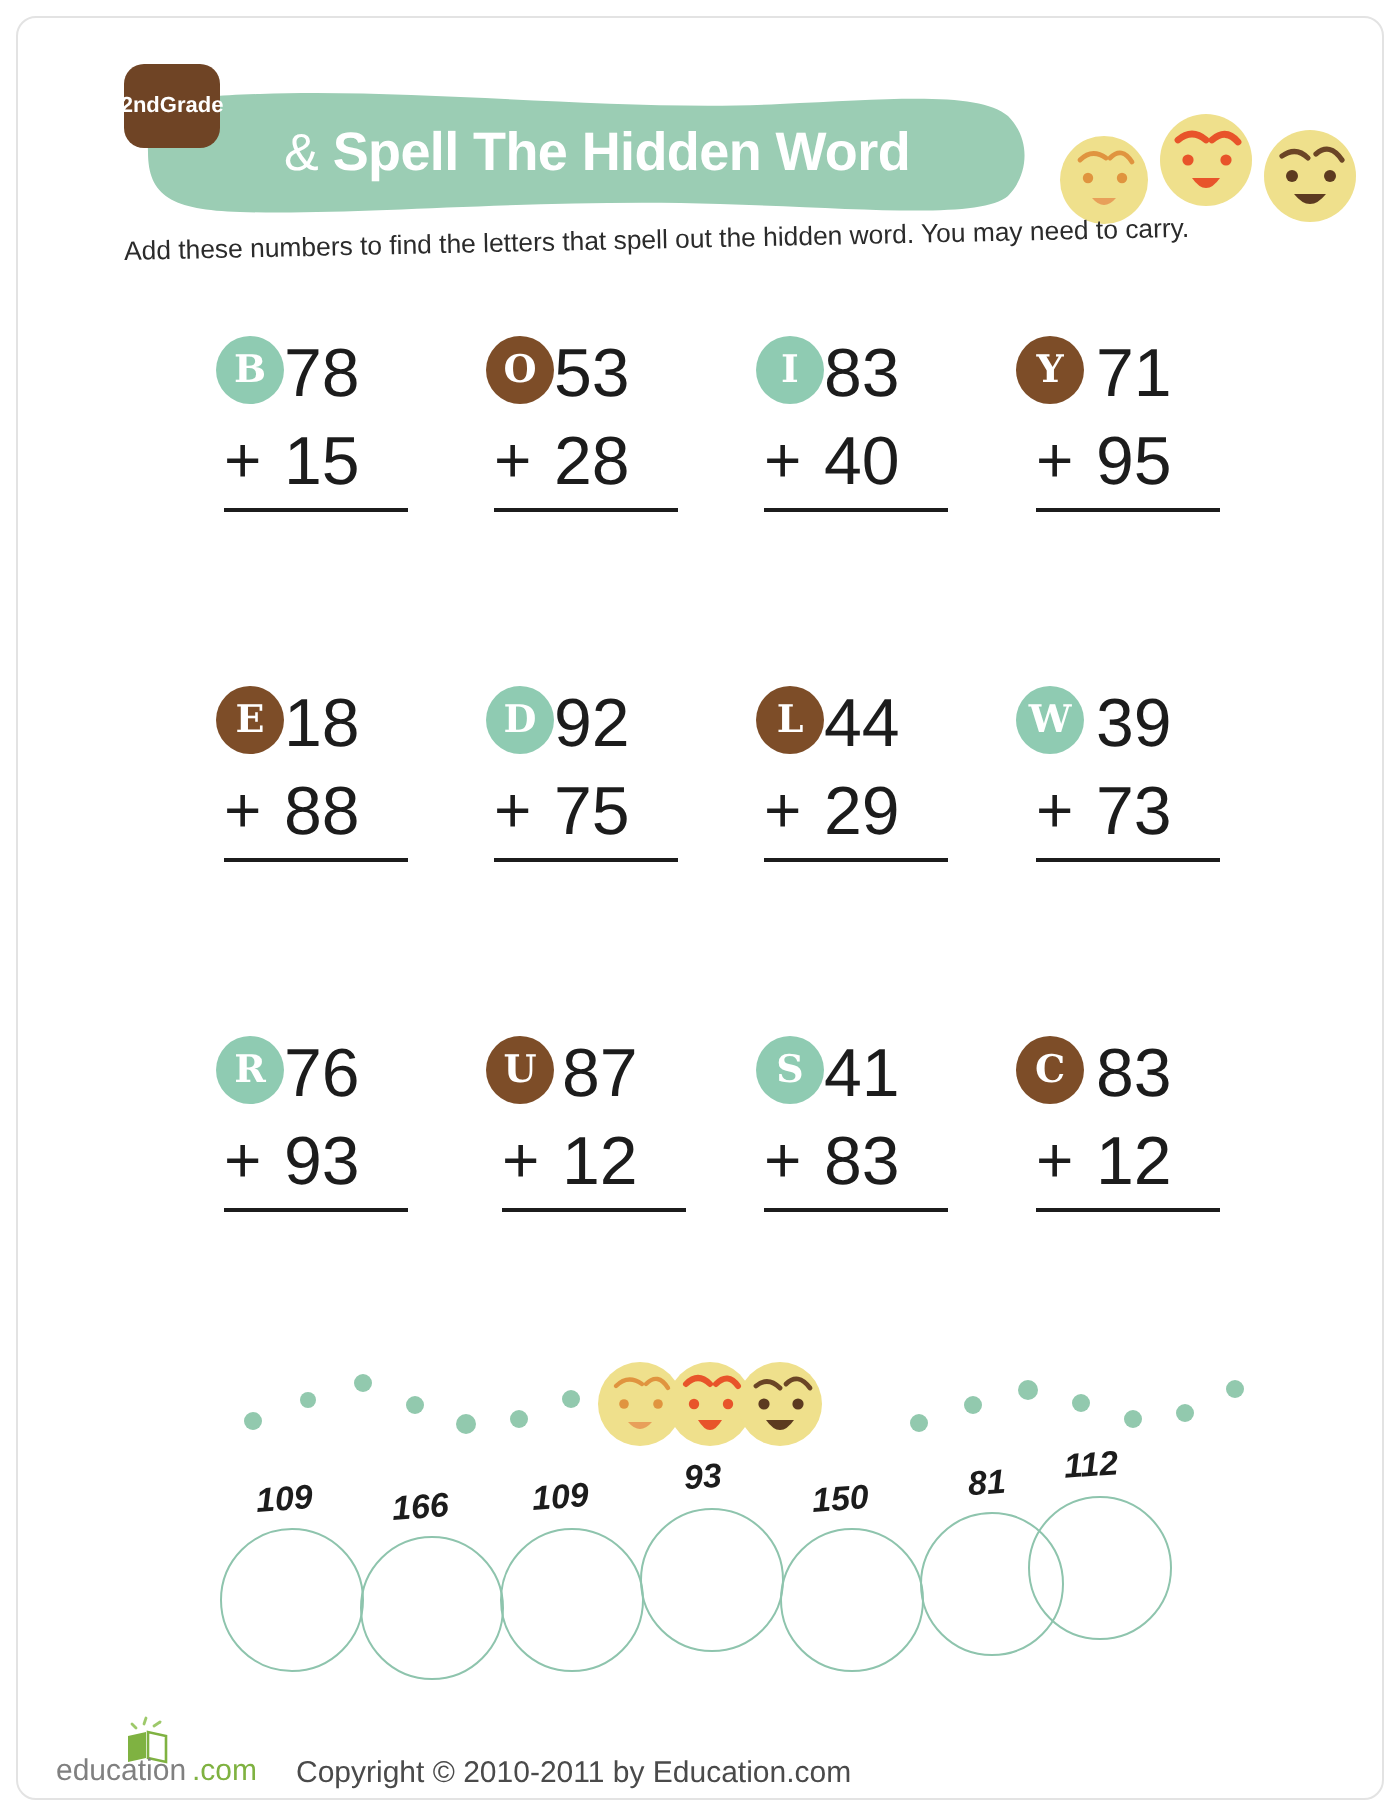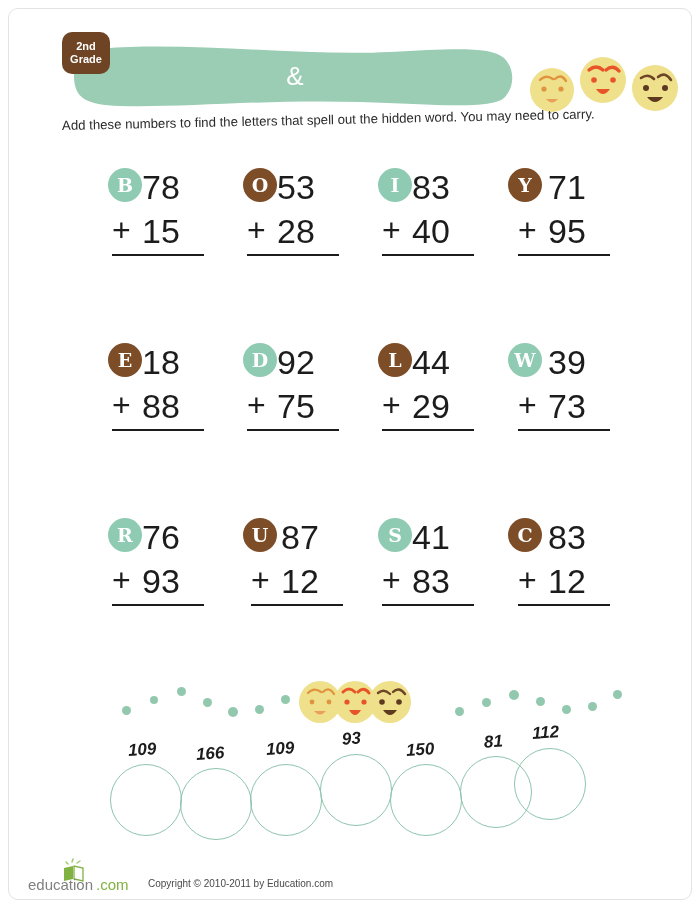--- a/index.html
+++ b/index.html
@@ -71,21 +71,21 @@
   .grade-badge {
     position: absolute;
     left: 62px;
     top: 32px;
     width: 48px;
     height: 42px;
     background: #6f4425;
     border-radius: 10px;
     color: #ffffff;
     display: flex;
-    flex-direction: column;
+    flex-direction: row;
     align-items: center;
     justify-content: center;
     font-size: 11px;
     font-weight: bold;
     line-height: 1.15;
     z-index: 4;
   }
 
   .header-faces {
     position: absolute;
@@ -244,21 +244,21 @@
     position: absolute;
     left: 28px;
     top: 0px;
     width: 112px;
     height: 40px;
   }
   .copyright {
     position: absolute;
     left: 148px;
     top: 22px;
-    font-size: 10px;
+    font-size: 15px;
     color: #4a4a4a;
     white-space: nowrap;
   }
   .more-worksheets {
     position: absolute;
     right: 26px;
     top: 21px;
     font-size: 11.5px;
     color: #2b2b2b;
     white-space: nowrap;
@@ -276,20 +276,21 @@
                C 14 10, 30 6, 70 5
                C 150 2, 250 14, 330 10
                C 390 7, 430 4, 444 16
                C 456 28, 454 46, 444 56
                C 430 68, 370 62, 300 60
                C 210 57, 120 66, 60 64
                C 26 63, 14 56, 14 34 Z" fill="#9bcdb4"></path>
     </svg>
     <div class="banner-text">
       <span class="title-amp">&amp;</span>
+      <span class="title-rest">Spell The Hidden Word</span>
     </div>
   </div>
 
   <div class="grade-badge">
     <span>2nd</span>
     <span>Grade</span>
   </div>
 
   <div class="header-faces">
     <svg viewBox="0 0 160 72" width="160" height="72">

